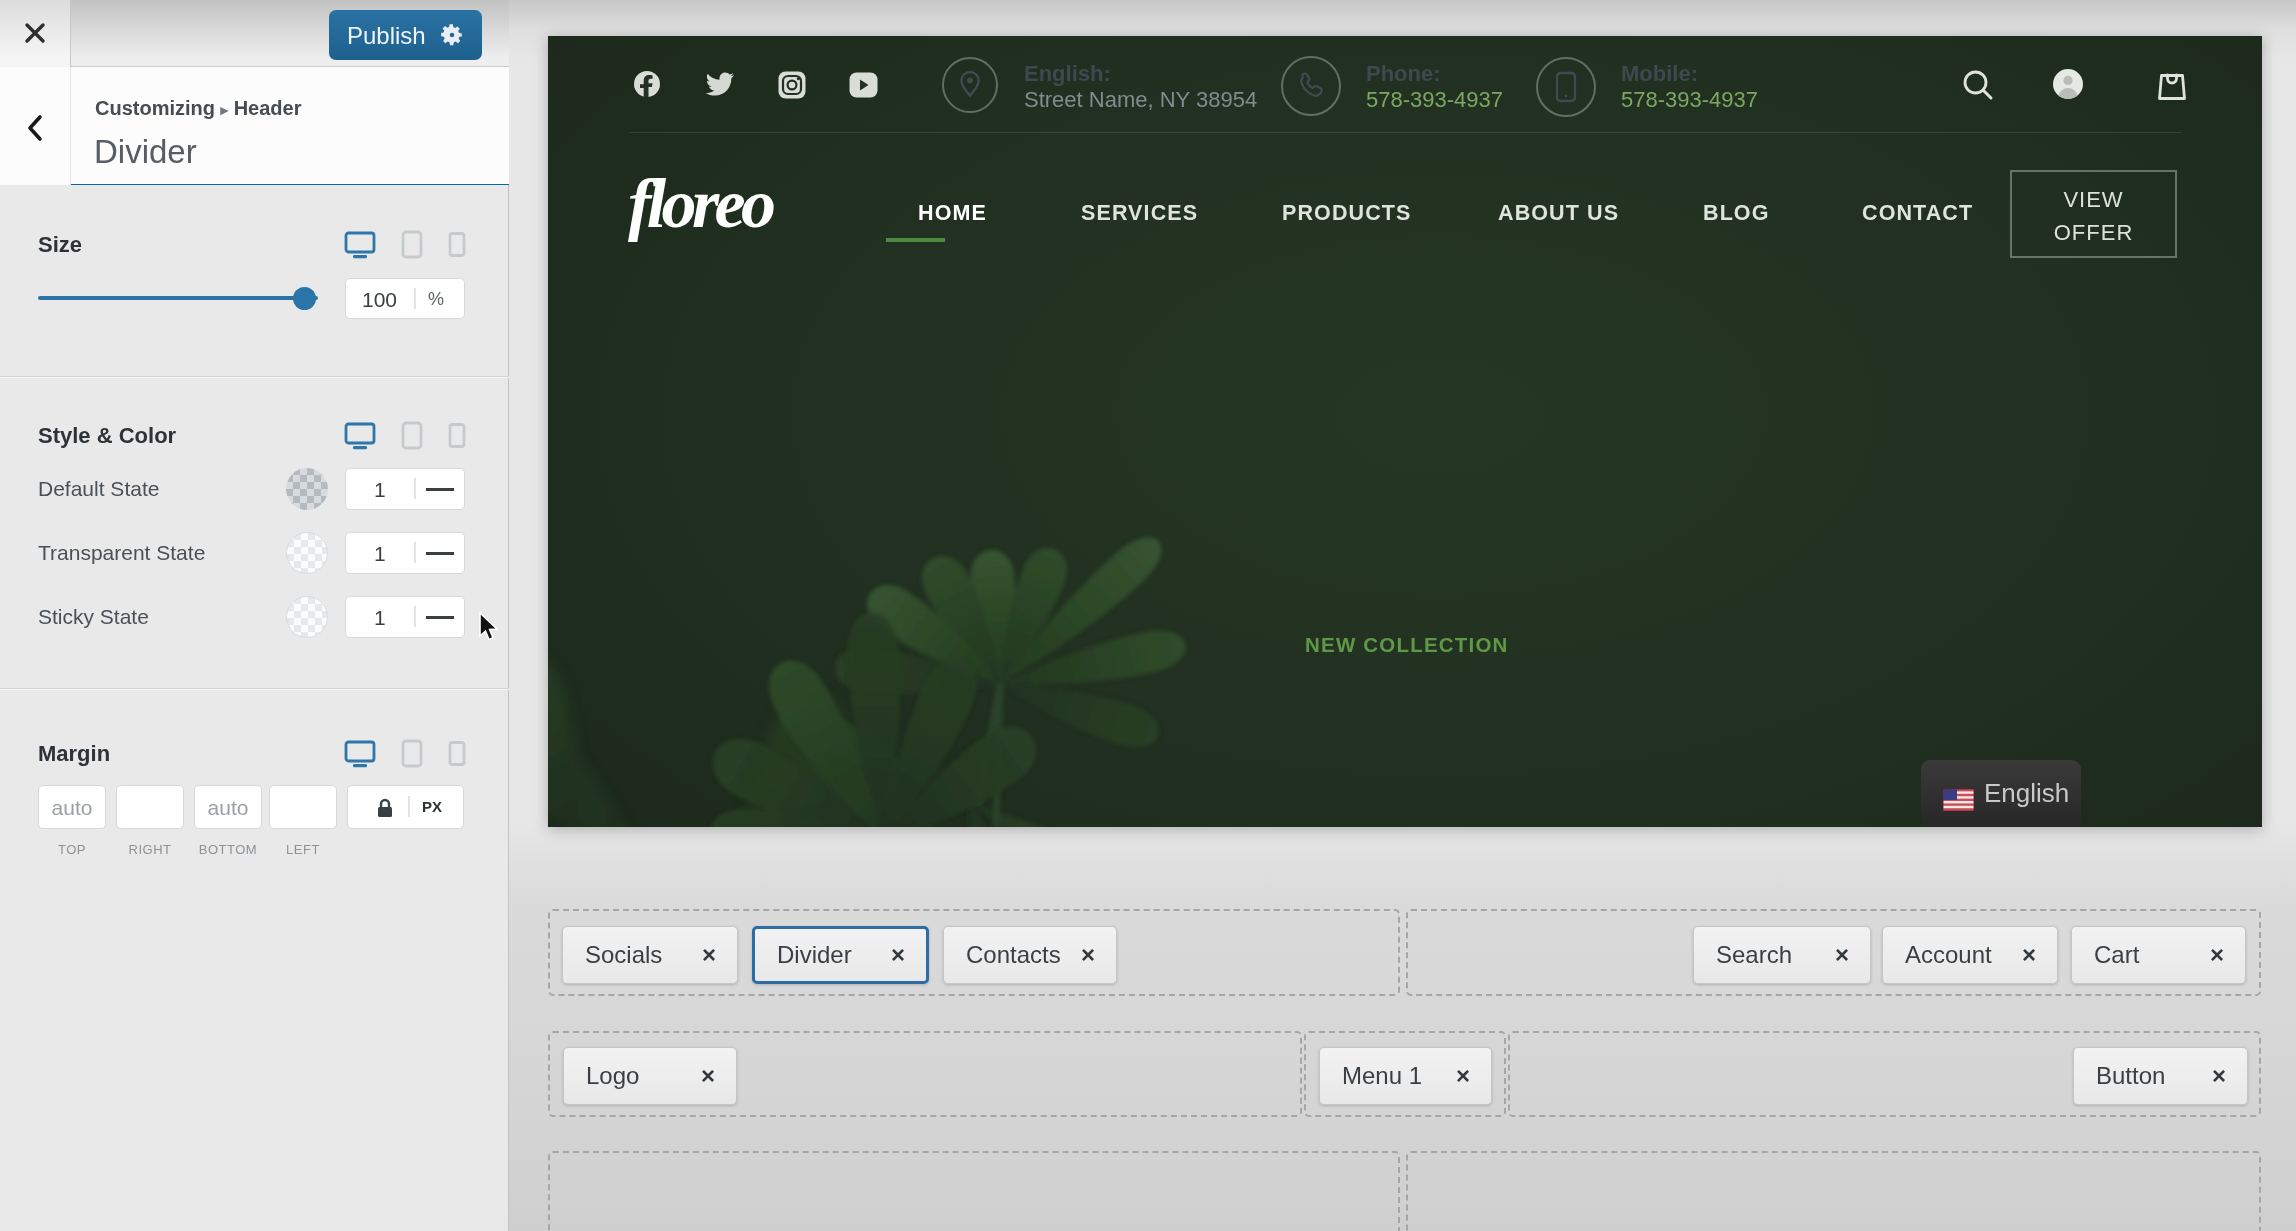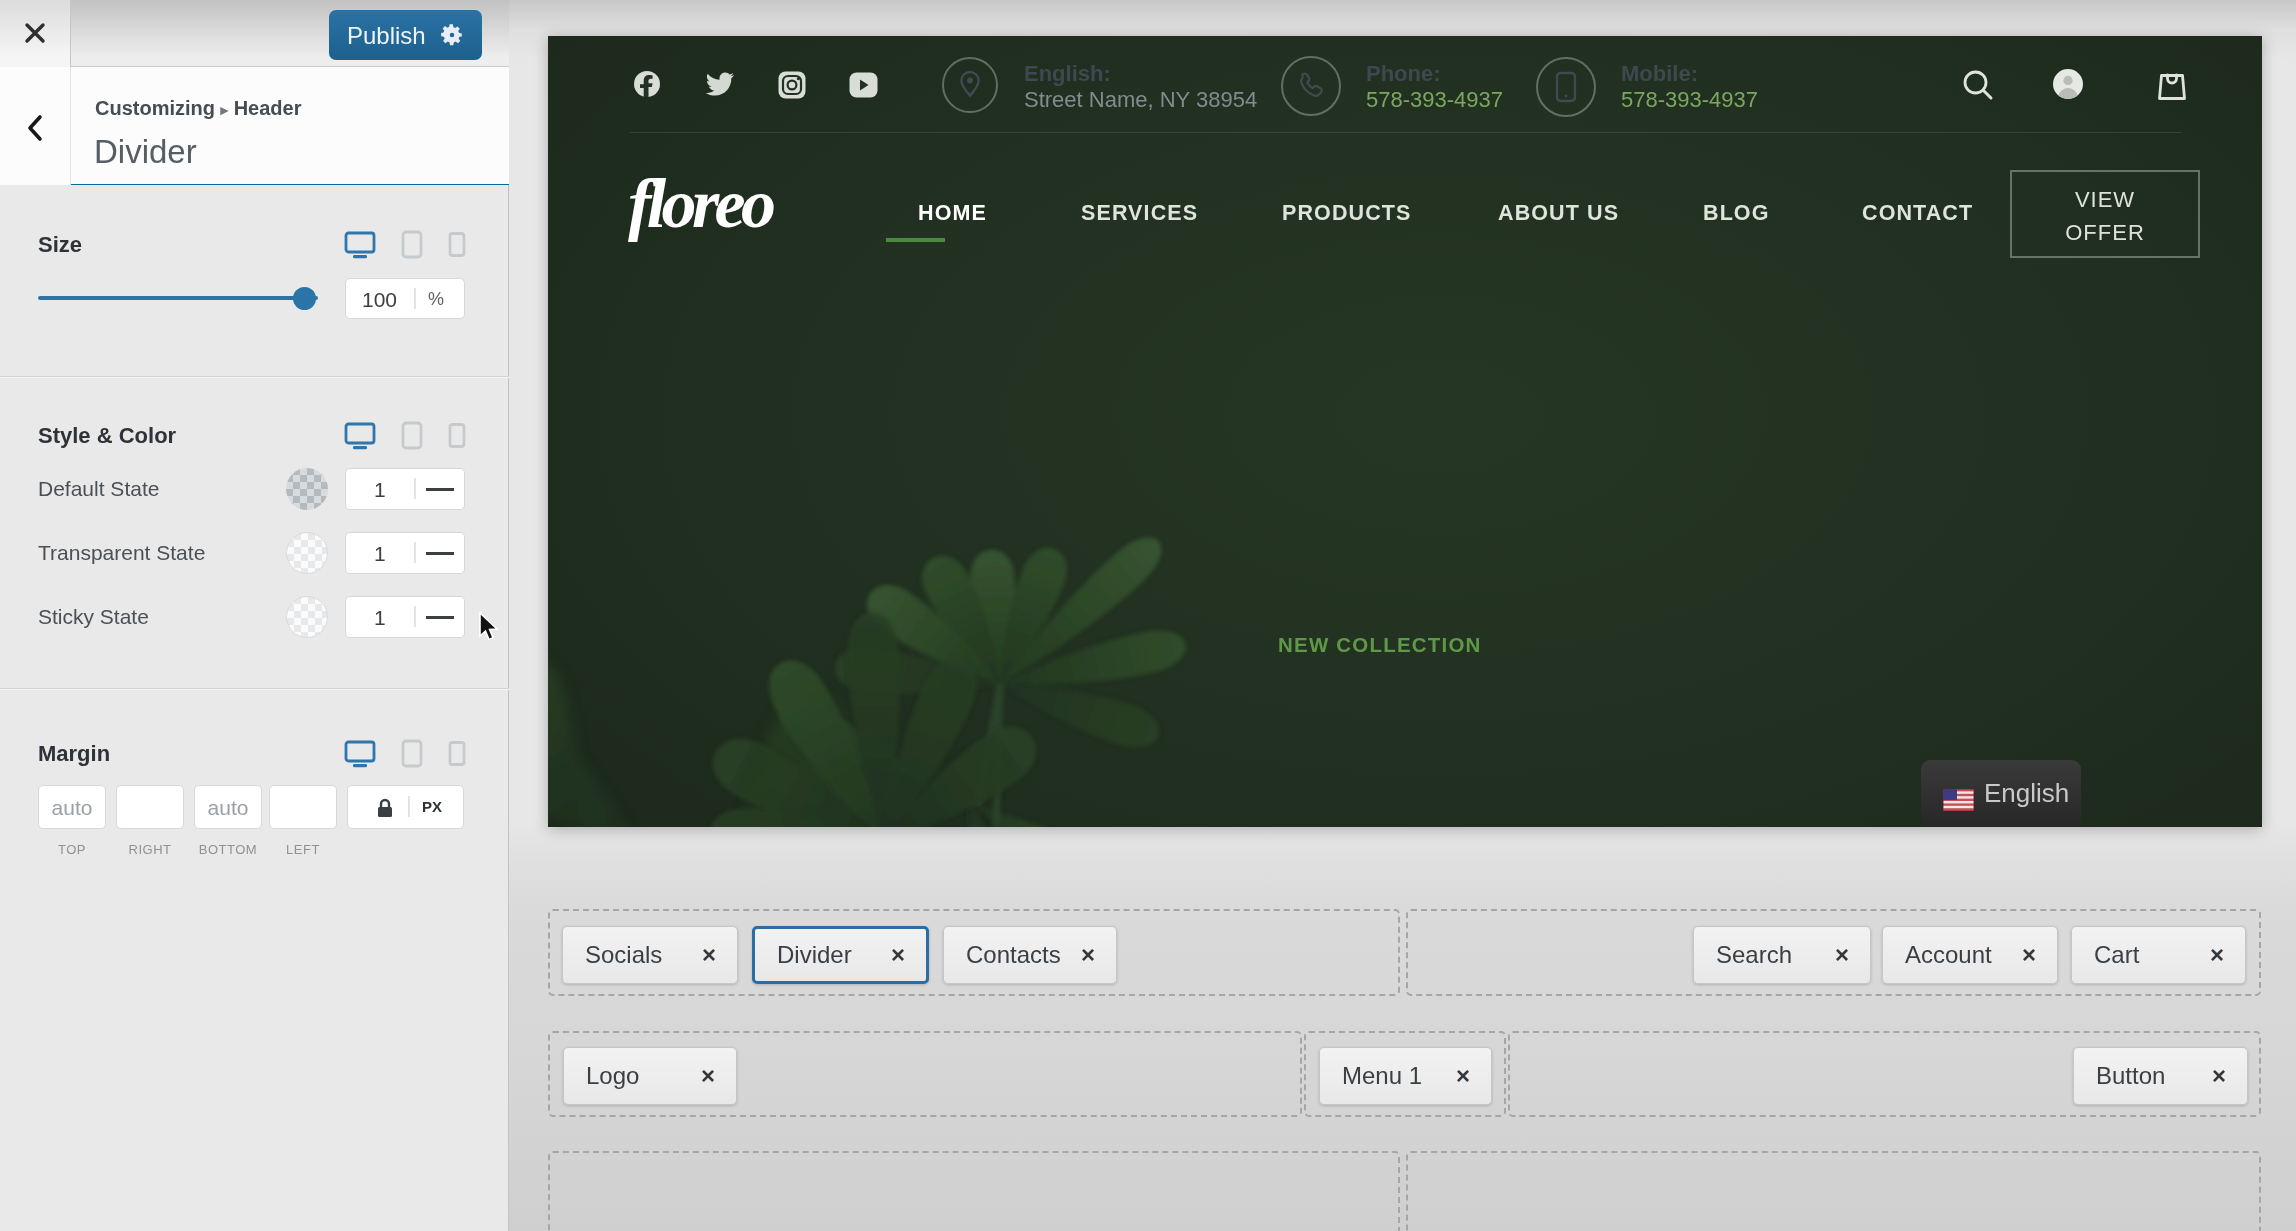--- a/index.html
+++ b/index.html
@@ -192,24 +192,24 @@
   </svg>
 
   <div class="abs navitem" style="left:338px;top:165px;color:#ffffff;">HOME</div>
   <div class="abs" style="left:338px;top:202px;width:59px;height:4px;background:#4c8a3f;"></div>
   <div class="abs navitem" style="left:501px;top:165px;">SERVICES</div>
   <div class="abs navitem" style="left:702px;top:165px;">PRODUCTS</div>
   <div class="abs navitem" style="left:918px;top:165px;">ABOUT US</div>
   <div class="abs navitem" style="left:1123px;top:165px;">BLOG</div>
   <div class="abs navitem" style="left:1282px;top:165px;">CONTACT</div>
 
-  <div class="abs" style="left:1462px;top:134px;width:190px;height:88px;border:2px solid rgba(190,200,188,0.45);
+  <div class="abs" style="left:1462px;top:134px;width:167px;height:88px;border:2px solid rgba(190,200,188,0.45);
        color:#dde3db;font-size:22px;letter-spacing:1px;text-align:center;line-height:33px;padding-top:11px;">VIEW<br>OFFER</div>
 
-  <div class="abs" style="left:730px;top:597px;width:200px;text-align:center;font-weight:bold;font-size:20.5px;letter-spacing:1.2px;color:#5f9948;white-space:nowrap;">NEW&nbsp;COLLECTION</div>
+  <div class="abs" style="left:757px;top:597px;width:200px;text-align:center;font-weight:bold;font-size:20.5px;letter-spacing:1.2px;color:#5f9948;white-space:nowrap;">NEW&nbsp;COLLECTION</div>
 
   <div class="abs" style="left:1373px;top:724px;width:160px;height:68px;border-radius:9px;background:linear-gradient(180deg,#3a3a3a,#272727);"></div>
   <svg id="flag" class="abs" style="left:1395px;top:753px;" width="31" height="22" viewBox="0 0 31 22">
     <rect width="31" height="22" fill="#c94f58"></rect>
     <g fill="#eee8e6">
         <rect y="2.4" width="31" height="2.4"></rect>
         <rect y="7.2" width="31" height="2.4"></rect>
         <rect y="12" width="31" height="2.4"></rect>
         <rect y="16.8" width="31" height="2.4"></rect>
       </g>

